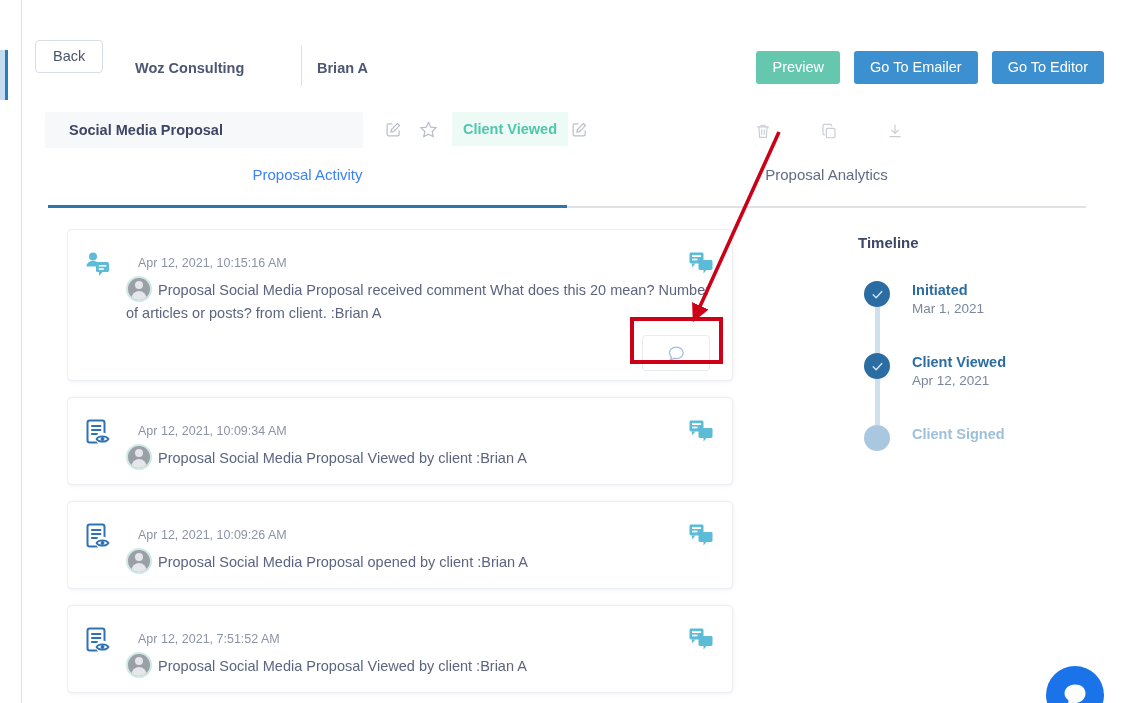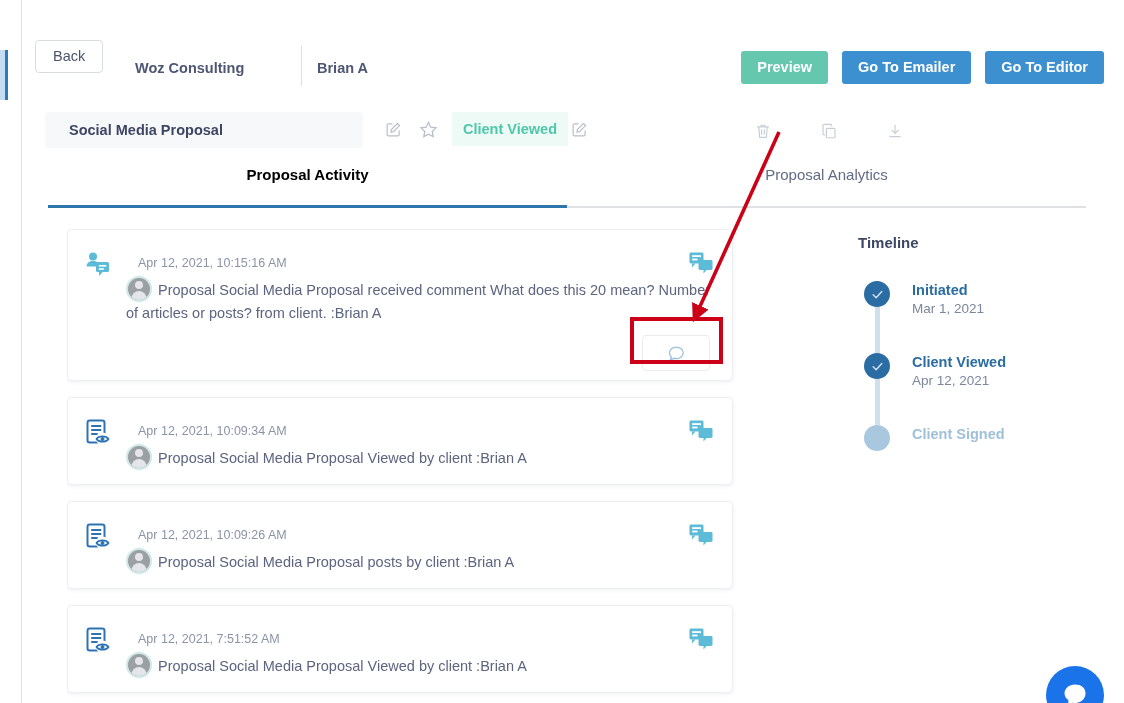--- a/index.html
+++ b/index.html
@@ -58,21 +58,21 @@
     position: absolute; left: 278px; top: 22px;
     width: 1px; height: 40px; background: #dcdfe5;
   }
   .client-name {
     position: absolute; left: 294px; top: 36px;
     color: #4d5774; font-size: 14.5px; font-weight: 600;
   }
   .top-actions { position: absolute; right: 20px; top: 27px; display: flex; gap: 14px; }
   .tbtn {
     border: none; border-radius: 3px; color: #fff;
-    font-size: 14.5px; font-family: inherit; font-weight: 700;
+    font-size: 14.5px; font-family: inherit; font-weight: 400;
     padding: 8px 16px; cursor: pointer; line-height: 1.2;
   }
   .tbtn.preview { background: #65c8ae; }
   .tbtn.editor  { background: #3d90cf; }
   .tbtn.emailer { background: #3d90cf; }
 
   
   .titlerow { position: absolute; left: 0; top: 88px; width: 897px; height: 42px; }
   .title-field {
     position: absolute; left: 22px; top: 0; width: 318px; height: 36px;
@@ -100,21 +100,21 @@
   
   .tabs {
     position: absolute; left: 25px; top: 142px; width: 1038px; height: 42px;
     display: flex; border-bottom: 2px solid #dfe1e5;
   }
   .tab {
     flex: 1; text-align: center;
     color: #626b86; font-size: 15px;
     padding-bottom: 12px; cursor: pointer; position: relative;
   }
-  .tab.active { color: #000000; font-weight: 700; }
+  .tab.active { color: #3b82f6; font-weight: 400; }
   .tab.active::after {
     content: ""; position: absolute; left: 0; right: 0; bottom: -2px;
     height: 3px; background: #2c76ab;
   }
 
   
   .feed {
     position: absolute; left: 44px; top: 205px;
     width: 690px; height: 498px; overflow: hidden;
   }
@@ -332,21 +332,21 @@
             </svg></span>
           <span class="card-chat-icon"><svg width="24" height="22" viewBox="0 0 24 22">
               <rect x="0.5" y="0.5" width="14" height="11" rx="1.4" fill="#5cbcd8"></rect>
               <path d="M3 11.5v4l3.4-4z" fill="#5cbcd8"></path>
               <rect x="3" y="3.2" width="9" height="1.8" fill="#ffffff"></rect>
               <rect x="3" y="6.6" width="5.5" height="1.8" fill="#ffffff"></rect>
               <rect x="9.5" y="8" width="14" height="10" rx="1.4" fill="#5cbcd8"></rect>
               <path d="M14.5 18v3.6l3-3.6z" fill="#5cbcd8"></path>
             </svg></span>
           <div class="card-time">Apr 12, 2021, 10:09:26 AM</div>
-          <div class="card-body"><span class="avatar"></span><span>Proposal Social Media Proposal posts by client :Brian A</span></div>
+          <div class="card-body"><span class="avatar"></span><span>Proposal Social Media Proposal opened by client :Brian A</span></div>
         </div>
         <div class="card short">
           <span class="card-lead-icon"><svg width="26" height="28" viewBox="0 0 26 28">
               <rect x="2.5" y="1.5" width="17" height="22" rx="2.3" fill="none" stroke="#2f72b4" stroke-width="2"></rect>
               <rect x="6.2" y="6" width="10" height="2" fill="#2f72b4"></rect>
               <rect x="6.2" y="10" width="10" height="2" fill="#2f72b4"></rect>
               <rect x="6.2" y="14" width="6.5" height="2" fill="#2f72b4"></rect>
               <circle cx="17.5" cy="20" r="6.5" fill="#ffffff"></circle>
               <path d="M11.6 20c1.4-2.6 4.4-2.6 5.9-2.6s4.4 0 5.9 2.6c-1.4 2.6-4.4 2.6-5.9 2.6S13 22.6 11.6 20z" fill="none" stroke="#2f72b4" stroke-width="1.9"></path>
               <circle cx="17.5" cy="20" r="2" fill="#2f72b4"></circle>

